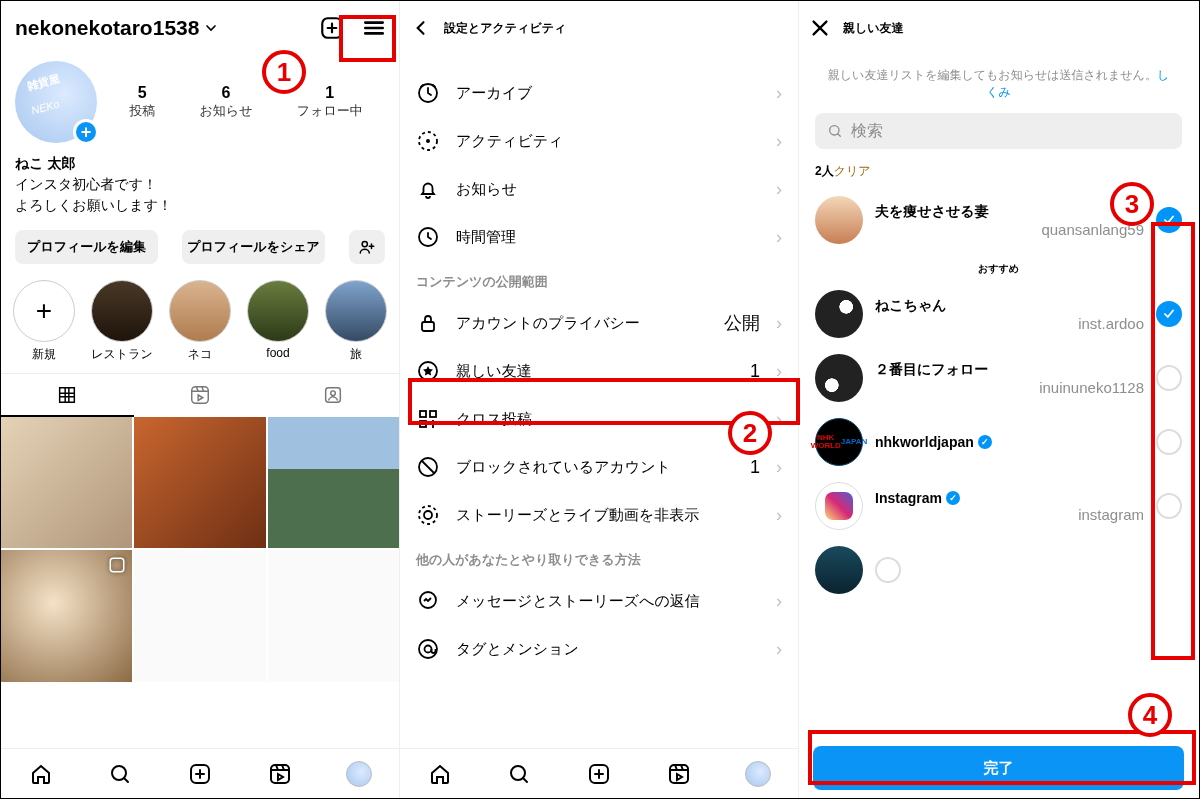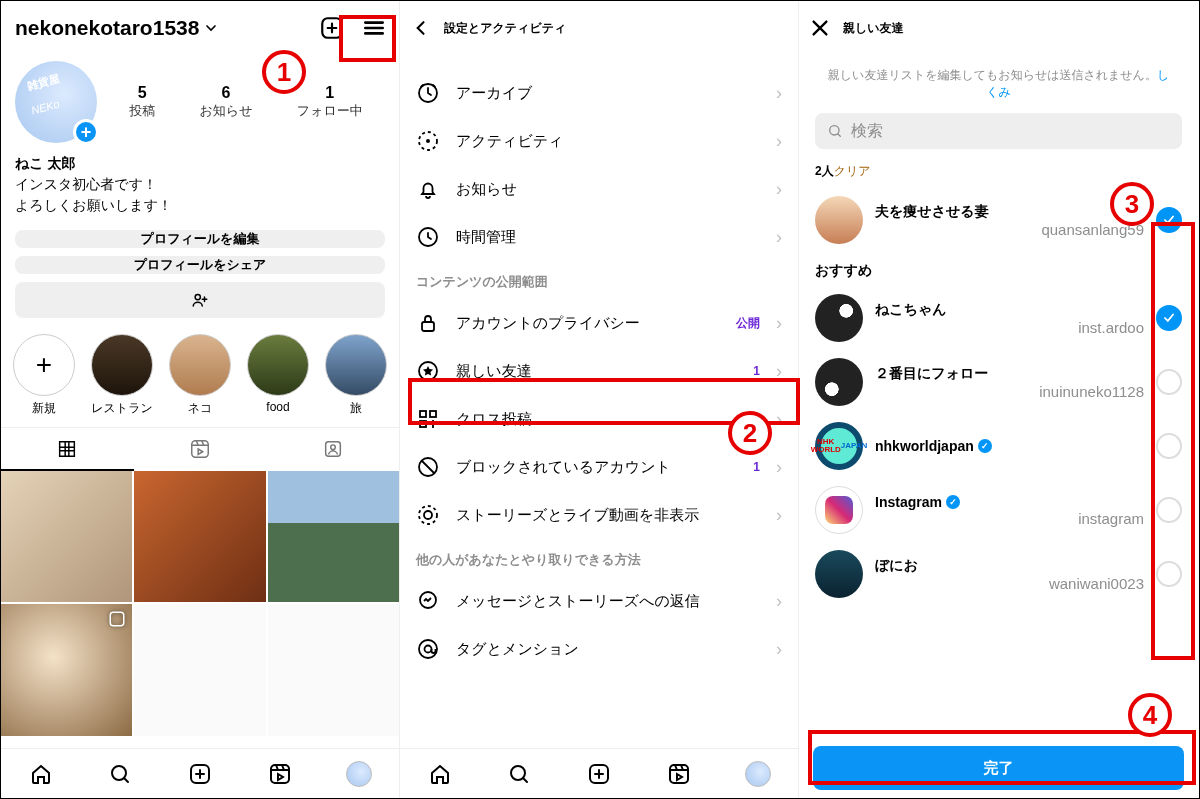--- a/index.html
+++ b/index.html
@@ -20,21 +20,21 @@
 .avatar-main::before { content:"雑貨屋"; position:absolute; top:14px; left:12px; font-size:11px; color:#fff; transform:rotate(-15deg); font-weight:600;}
 .avatar-main::after { content:"NEKo"; position:absolute; top:40px; left:16px; font-size:11px; color:#fff; font-style:italic; transform:rotate(-15deg);}
 .plus-badge { position: absolute; right: -2px; bottom: -2px; width: 26px; height: 26px; border-radius: 50%; background: #0a95f6; border: 3px solid #fff; color:#fff; display:flex; align-items:center; justify-content:center; font-size:18px; font-weight:700;}
 .stats { flex:1; display:flex; justify-content:space-around; text-align:center; }
 .stat .n{ font-weight:700; font-size:16px;}
 .stat .l{ font-size:13px; color:#333;}
 
 .bio { padding: 4px 14px; font-size: 14px; line-height:1.5; }
 .bio .name{ font-weight:700;}
 
-.btn-row { display:flex; gap:8px; padding:10px 14px;flex-direction:column;}
+.btn-row { display:flex; gap:24px; padding:10px 14px;}
 .pill-btn { flex:1; background:#efefef; border-radius:8px; height:34px; display:flex; align-items:center; justify-content:center; font-weight:600; font-size:13px; cursor:pointer;}
 .pill-btn.square{ flex:0 0 36px;}
 
 .stories-row{ display:flex; gap:16px; padding:6px 12px; overflow:hidden;}
 .story{ display:flex; flex-direction:column; align-items:center; width:62px; font-size:12px;}
 .story .ring{ width:62px; height:62px; border-radius:50%; border:1px solid #ccc; background:#ddd center/cover; display:flex; align-items:center; justify-content:center; margin-bottom:4px;}
 .story.new .ring{ background:#fff; font-size:28px;}
 
 .tabs{ display:flex; height:44px; border-top:1px solid #eee; margin-top:4px;}
 .tab{ flex:1; display:flex; align-items:center; justify-content:center; border-bottom:2px solid transparent;}
@@ -48,21 +48,21 @@
 .bottom-nav{ position:absolute; bottom:0; left:0; right:0; height:50px; background:#fff; display:flex; border-top:1px solid #eee;}
 .nav-btn{ flex:1; display:flex; align-items:center; justify-content:center;}
 .nav-avatar{ width:26px; height:26px; border-radius:50%; background: radial-gradient(circle at 60% 40%, #dceafe, #a6c7f0); border:1px solid #bbb;}
 
 
 .settings-list{ padding-top:14px; overflow-y:auto; height:calc(100% - 54px - 50px); }
 .s-section{ padding:0 16px;}
 .s-header{ font-size:13px; color:#8e8e8e; font-weight:600; padding:12px 0 8px;}
 .s-item{ display:flex; align-items:center; gap:16px; padding:12px 0; font-size:15px;}
 .s-item .label{ flex:1;}
-.s-item .meta{ color:#6d28d9; font-size:12px;font-weight:bold;}
+.s-item .meta{ color:#000000; font-size:18px;}
 
 
 .cf-wrap{ height:calc(100% - 54px); padding:0 16px 70px 16px; display:flex; flex-direction:column; position:relative;}
 .cf-note{ font-size:12px; color:#8e8e8e; text-align:center; padding:12px 10px;}
 .cf-note a{ color:#0095f6; text-decoration:none;}
 .search-box{ background:#eee; border-radius:8px; height:36px; display:flex; align-items:center; padding:0 12px; color:#8e8e8e; gap:8px; margin-bottom:14px;}
 .count-row{ display:flex; font-size:12px; font-weight:600; margin-bottom:8px;}
 .count-row .clear{ color:#a16207; font-weight:500;}
 .user-row{ display:flex; align-items:center; gap:12px; padding:8px 0;}
 .u-avatar{ width:48px; height:48px; border-radius:50%; background:#ccc center/cover; flex-shrink:0;}
@@ -410,21 +410,21 @@
             <div class="u-name">夫を痩せさせる妻</div>
             <div class="u-handle">quansanlang59</div>
           </div>
       <div class="check on">
             <svg width="14" height="14" viewBox="0 0 24 24">
               <path d="M5 12l5 5 9-11" fill="none" stroke="#fff" stroke-width="3" stroke-linecap="round"></path>
             </svg>
           </div>
     </div>
 
-    <div style="font-size:14px; font-weight:600; margin:10px 0 6px;">おすすめ</div>
+    <div style="font-size:10px; font-weight:600; margin:10px 0 6px;text-align:center;">おすすめ</div>
 
     <div class="user-row">
       <div class="u-avatar" style="background:radial-gradient(circle at 65% 35%,#fff 15%,#222 16%);"></div>
       <div class="u-info">
             <div class="u-name">ねこちゃん</div>
             <div class="u-handle">inst.ardoo</div>
           </div>
       <div class="check on">
             <svg width="14" height="14" viewBox="0 0 24 24">
               <path d="M5 12l5 5 9-11" fill="none" stroke="#fff" stroke-width="3" stroke-linecap="round"></path>
@@ -433,21 +433,21 @@
     </div>
     <div class="user-row">
       <div class="u-avatar" style="background:radial-gradient(circle at 35% 65%,#fff 15%,#222 16%);"></div>
       <div class="u-info">
             <div class="u-name">２番目にフォロー</div>
             <div class="u-handle">inuinuneko1128</div>
           </div>
       <div class="check"></div>
     </div>
     <div class="user-row">
-      <div class="u-avatar" style="background:#5eead4; border:6px solid #0c4a6e; display:flex; align-items:center; justify-content:center; font-size:8px; font-weight:700; line-height:1; color:#d00; text-align:center;">NHK<br>WORLD<br><span style="color:#06c">JAPAN</span></div>
+      <div class="u-avatar" style="background:#000000; border:1px solid #0c4a6e; display:flex; align-items:center; justify-content:center; font-size:8px; font-weight:700; line-height:1; color:#d00; text-align:center;">NHK<br>WORLD<br><span style="color:#06c">JAPAN</span></div>
       <div class="u-info">
             <div class="u-name">
               <span>nhkworldjapan</span>
               <span class="verified">✓</span>
             </div>
           </div>
       <div class="check"></div>
     </div>
     <div class="user-row">
       <div class="u-avatar" style="background:#fff; border:1px solid #ddd; display:flex; align-items:center; justify-content:center;">
@@ -457,24 +457,20 @@
             <div class="u-name">
               <span>Instagram</span>
               <span class="verified">✓</span>
             </div>
             <div class="u-handle">instagram</div>
           </div>
       <div class="check"></div>
     </div>
     <div class="user-row">
       <div class="u-avatar" style="background:linear-gradient(#1a4a5c,#0a2230);"></div>
-      <div class="u-info">
-            <div class="u-name">ぼにお</div>
-            <div class="u-handle">waniwani0023</div>
-          </div>
       <div class="check"></div>
     </div>
 
     <div class="done-btn">完了</div>
   </div>
 </div>
 
 </div>
 
 <div class="ann-box" style="left:339px; top:15px; width:57px; height:47px;"></div>

